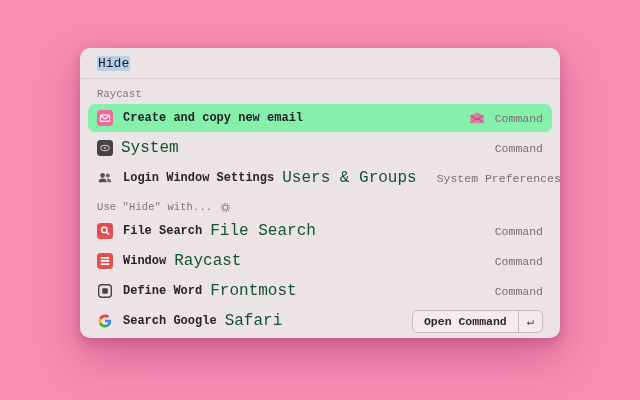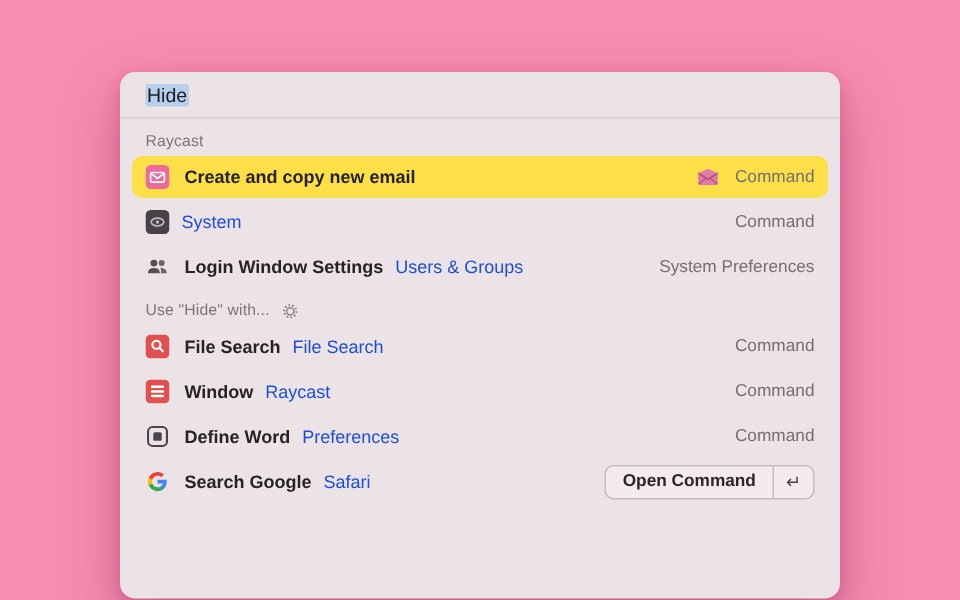--- a/index.html
+++ b/index.html
@@ -3,43 +3,44 @@
 <meta charset="utf-8">
 <style>
   * { margin:0; padding:0; box-sizing:border-box; }
   html,body { width:640px; height:400px; overflow:hidden; }
   body {
     background:#f78db2;
     font-family:"Liberation Sans","DejaVu Sans",sans-serif;
     position:relative;
   }
   .window {
-    position:absolute; left:80px; top:48px; width:480px; height:351px;
+    position:absolute; left:80px; top:48px; width:480px; height:290px;
     background:#ece3e6; border-radius:10px; overflow:hidden;
     box-shadow:0 18px 40px rgba(150,40,90,0.38), 0 4px 12px rgba(150,40,90,0.28);
+    font-family:Liberation Mono, monospace;
   }
   .searchbar {
     height:31px; display:flex; align-items:center; padding:0 17px;
     border-bottom:1px solid #d9cdd2; font-size:13px; color:#1e1a1e;
   }
   .search-selection {
     background:#b5cfec; border-radius:2px; padding:0 1px;
   }
   .content { padding:0 8px; }
   .section-label {
     display:flex; align-items:center; gap:8px;
     margin:9px 9px 4px 9px; font-size:10.5px; color:#7d757b; letter-spacing:.1px;
   }
   .row {
     height:28px; display:flex; align-items:center; gap:10px;
     padding:0 9px; border-radius:7px; margin-bottom:2px;
   }
-  .row.selected { background:#fde047; }
+  .row.selected { background:#86efac; }
   .row-title { font-size:12px; font-weight:600; color:#262227; white-space:nowrap; }
-  .row-subtitle { font-size:12px; color:#1d4ed8; margin-left:-2px; white-space:nowrap; }
+  .row-subtitle { font-size:16px; color:#14532d; margin-left:-2px; white-space:nowrap; }
   .spacer { flex:1; }
   .row-accessory { font-size:11.5px; color:#766e74; white-space:nowrap;text-align:center; }
   .icon16 { width:16px; height:16px; flex:0 0 16px; display:flex; align-items:center; justify-content:center; }
   .action-button {
     display:flex; align-items:stretch; background:#f3ebee;
     border:1px solid #c6b9bf; border-radius:6px; overflow:hidden;
     font-size:11.5px; color:#2c262b; height:23px;
   }
   .action-label { display:flex; align-items:center; padding:0 11px; font-weight:600; }
   .action-key {
@@ -150,21 +151,21 @@
     </div>
 
     <div class="row">
       <span class="icon16">
         <svg width="16" height="16" viewBox="0 0 16 16">
             <rect x="1.7" y="1.7" width="12.6" height="12.6" rx="3" fill="none" stroke="#4a444a" stroke-width="1.4"></rect>
             <rect x="5.2" y="5.2" width="5.6" height="5.6" rx="1" fill="#4a444a"></rect>
           </svg>
       </span>
       <span class="row-title">Define Word</span>
-      <span class="row-subtitle">Preferences</span>
+      <span class="row-subtitle">Frontmost</span>
       <span class="spacer"></span>
       <span class="row-accessory">Command</span>
     </div>
 
     <div class="row">
       <span class="icon16">
         <svg width="14" height="14" viewBox="0 0 48 48">
             <path fill="#4285F4" d="M45.12 24.5c0-1.56-.14-3.06-.4-4.5H24v8.51h11.84c-.51 2.75-2.06 5.08-4.39 6.64v5.52h7.11c4.16-3.83 6.56-9.47 6.56-16.17z"></path>
             <path fill="#34A853" d="M24 46c5.94 0 10.92-1.97 14.56-5.33l-7.11-5.52c-1.97 1.32-4.49 2.1-7.45 2.1-5.73 0-10.58-3.87-12.31-9.07H4.34v5.7C7.96 41.07 15.4 46 24 46z"></path>
             <path fill="#FBBC05" d="M11.69 28.18C11.25 26.86 11 25.45 11 24s.25-2.86.69-4.18v-5.7H4.34C2.85 17.09 2 20.45 2 24c0 3.55.85 6.91 2.34 9.88l7.35-5.7z"></path>

